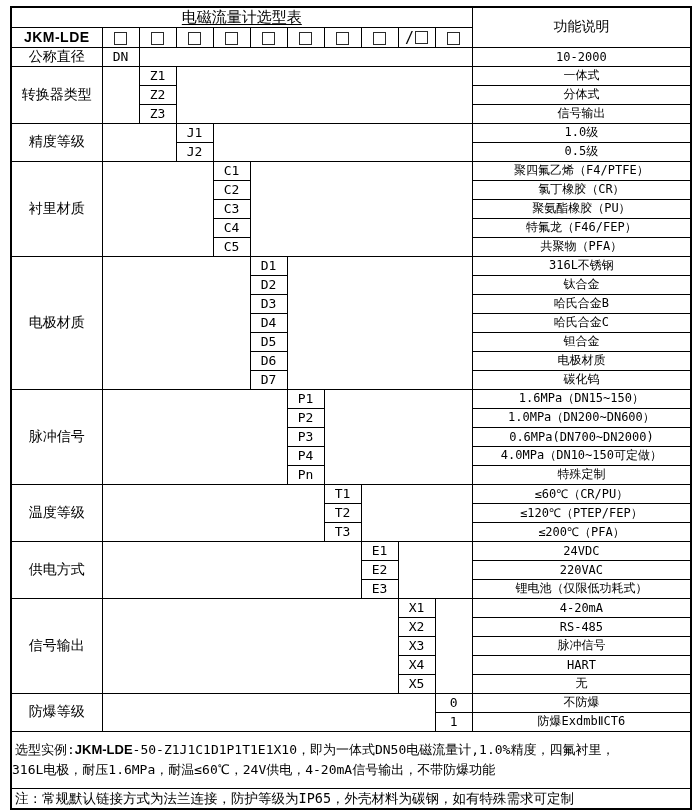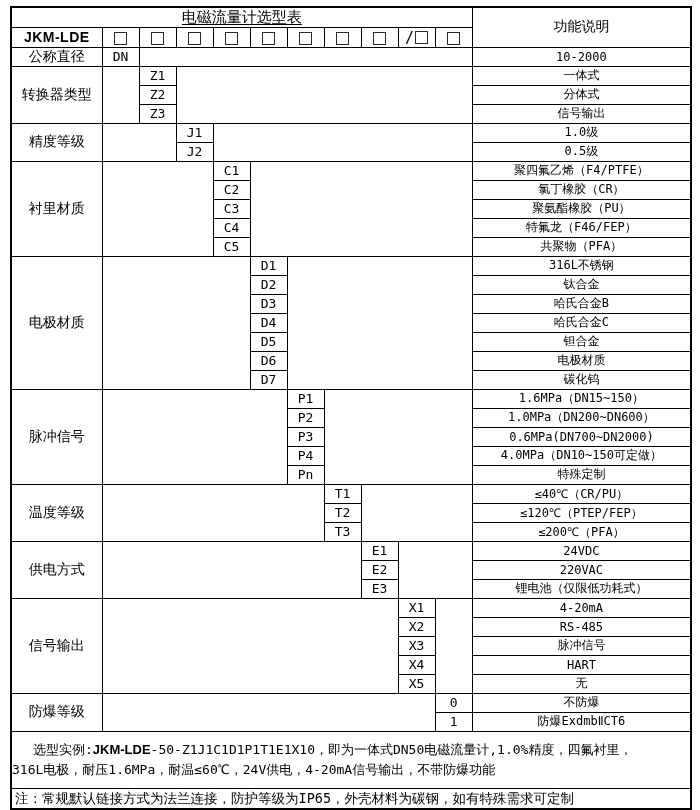--- a/index.html
+++ b/index.html
@@ -41,21 +41,21 @@
     text-align:center;font-size:13px;
     font-family:"DejaVu Sans Mono",monospace;
   }
   td.desc{
     text-align:center;font-size:12px;
     font-family:"DejaVu Sans Mono",monospace;
   }
   td.sp{background:#fff;}
   td.example-cell{font-size:13px;vertical-align:middle;white-space:normal;
     font-family:"DejaVu Sans Mono",monospace;}
-  .ex-l1{text-align:left;padding-left:21px;line-height:20px;}
+  .ex-l1{text-align:left;padding-left:3px;line-height:20px;}
   .ex-l1 b{font-family:"Liberation Sans",sans-serif;font-weight:bold;}
   .ex-l2{text-align:left;line-height:20px;}
   td.note-cell{
     font-size:13.5px;text-align:left;padding-left:3px;
     font-family:"DejaVu Sans Mono",monospace;
   }
 </style>
 </head>
 <body>
 
@@ -202,21 +202,21 @@
         </tr>
         <tr class="dr">
           <td class="code">Pn</td>
           <td class="desc">特殊定制</td>
         </tr>
         <tr class="dr">
           <td rowspan="3" class="lbl">温度等级</td>
           <td rowspan="3" colspan="6" class="sp"></td>
           <td class="code">T1</td>
           <td rowspan="3" colspan="3" class="sp"></td>
-          <td class="desc">≤40℃（CR/PU）</td>
+          <td class="desc">≤60℃（CR/PU）</td>
         </tr>
         <tr class="dr">
           <td class="code">T2</td>
           <td class="desc">≤120℃（PTEP/FEP）</td>
         </tr>
         <tr class="dr">
           <td class="code">T3</td>
           <td class="desc">≤200℃（PFA）</td>
         </tr>
         <tr class="dr">

